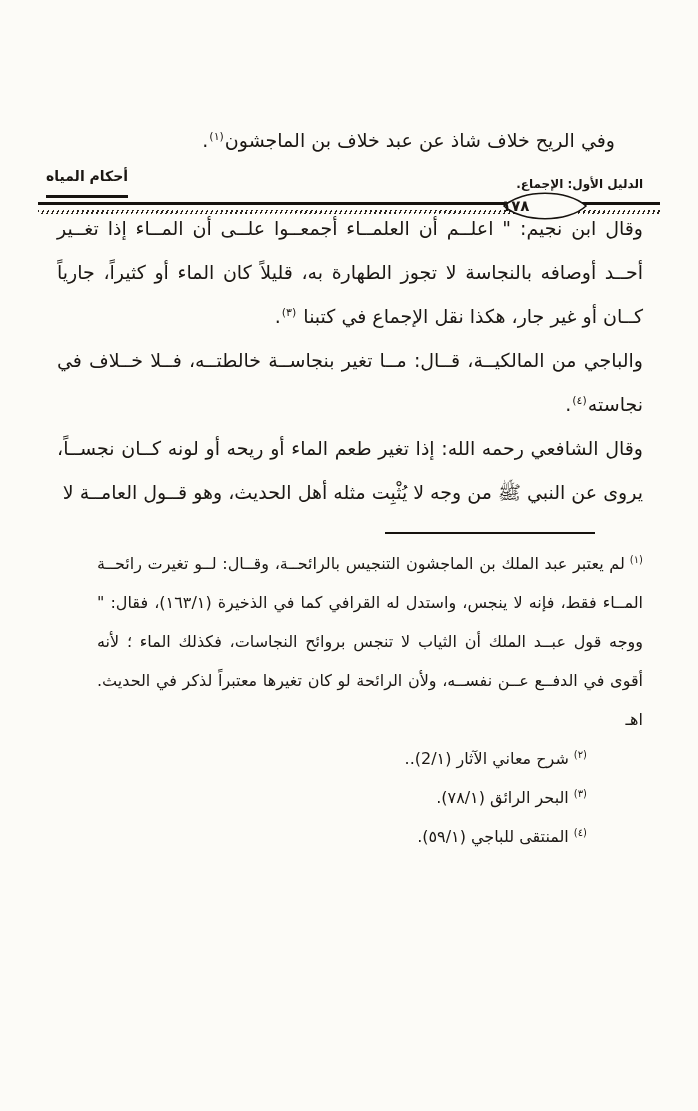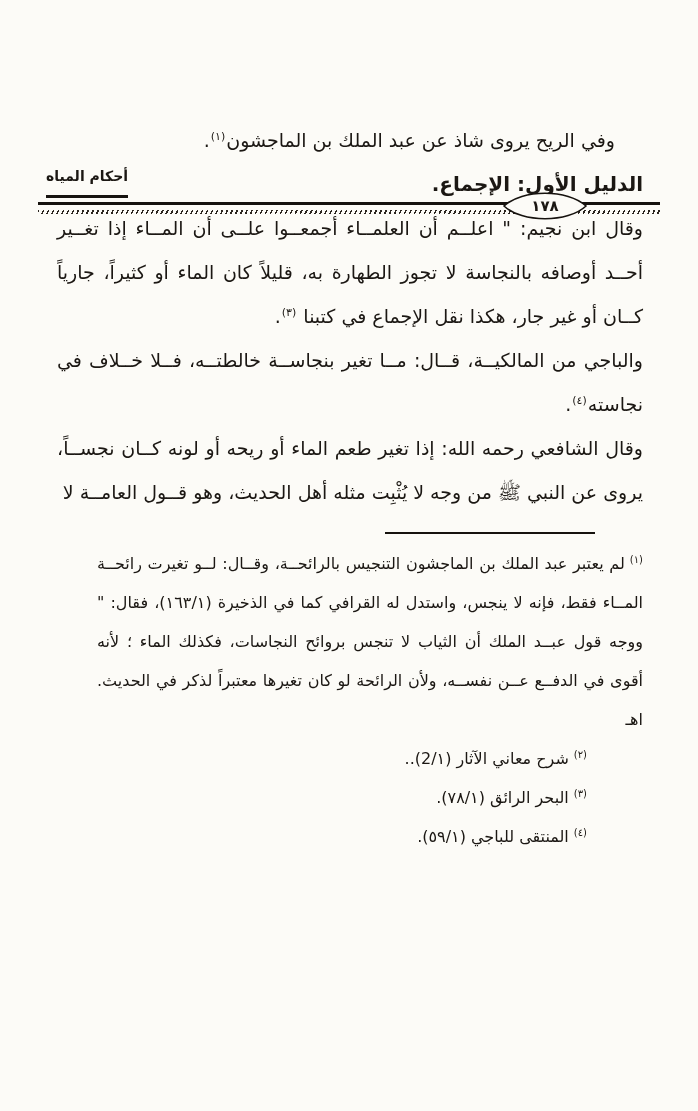--- a/index.html
+++ b/index.html
@@ -45,37 +45,37 @@
     top: -12px;
     width: 86px;
     height: 32px;
   }
   .cartouche svg { display: block; width: 86px; height: 32px; }
   .page-number {
     position: absolute;
     top: 4px;
     left: 0;
     width: 100%;
-    text-align: center;
+    text-align: left;
     font-size: 15px;
     font-weight: bold;
     line-height: 24px;
   }
 
   
   main {
     direction: rtl;
     margin: 118px 55px 0 57px;
     font-size: 19px;
     line-height: 44px;
     text-align: justify;
   }
   .para { text-align: justify; }
   .para.indent { text-indent: 28px; }
-  .para.heading { font-weight: bold; text-align: right; font-size: 20px; }
+  .para.heading { font-weight: bold; text-align: right; font-size: 12px; }
   sup.fn-ref {
     font-size: 11px;
     vertical-align: super;
     line-height: 0;
     margin: 0 1px;
   }
 
   
   footer {
     direction: rtl;
@@ -113,21 +113,21 @@
       <div class="cartouche">
         <svg viewBox="0 0 86 32">
           <path d="M2,16 C20,-1 66,-1 84,16 C66,33 20,33 2,16 Z" fill="#fcfbf7" stroke="#16120e" stroke-width="1.6"></path>
         </svg>
         <span class="page-number">١٧٨</span>
       </div>
     </div>
   </header>
 
   <main>
-    <p class="para indent"><span>وفي الريح يروى شاذ عن عبد الملك بن الماجشون</span><sup class="fn-ref">(١)</sup><span>.</span></p>
+    <p class="para indent"><span>وفي الريح خلاف شاذ عن عبد خلاف بن الماجشون</span><sup class="fn-ref">(١)</sup><span>.</span></p>
 
     <p class="para heading"><span>الدليل الأول: الإجماع.</span></p>
 
 
     <p class="para"><span>وقال ابن نجيم: " اعلــم أن العلمــاء أجمعــوا علــى أن المــاء إذا تغــير أحــد أوصافه بالنجاسة لا تجوز الطهارة به، قليلاً كان الماء أو كثيراً، جارياً كــان أو غير جار، هكذا نقل الإجماع في كتبنا </span><sup class="fn-ref">(٣)</sup><span>.</span></p>
 
     <p class="para"><span>والباجي من المالكيــة، قــال: مــا تغير بنجاســة خالطتــه، فــلا خــلاف في نجاسته</span><sup class="fn-ref">(٤)</sup><span>.</span></p>
 
     <p class="para"><span>وقال الشافعي رحمه الله: إذا تغير طعم الماء أو ريحه أو لونه كــان نجســاً، يروى عن النبي ﷺ من وجه لا يُثْبِت مثله أهل الحديث، وهو قــول العامــة لا</span></p>
   </main>

